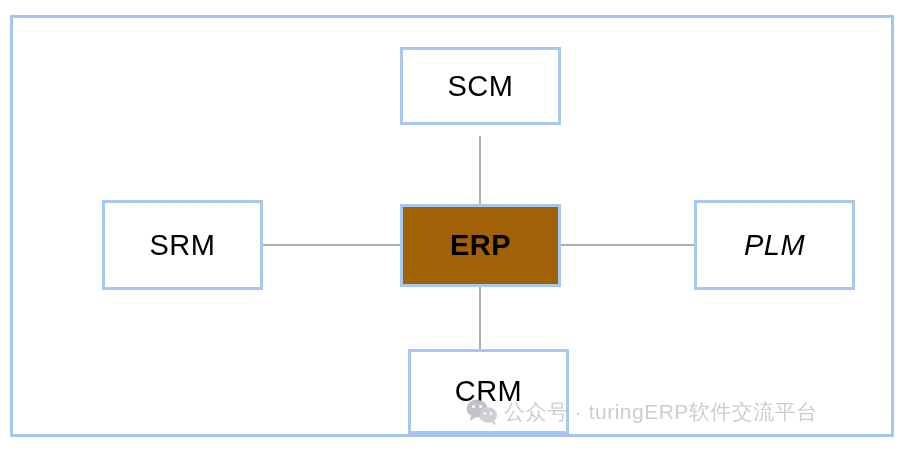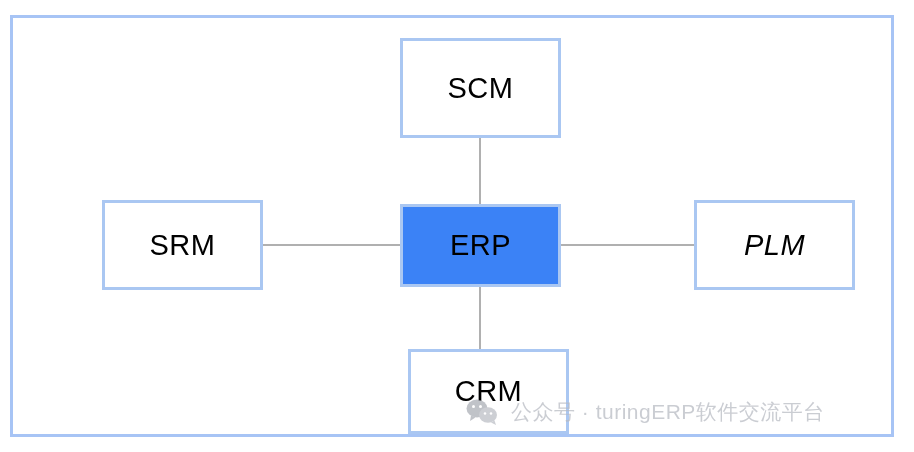--- a/index.html
+++ b/index.html
@@ -52,44 +52,45 @@
   .node .node-label {
     font-size: 29px;
     color: #000000;
     letter-spacing: 0.5px;
     line-height: 1;
     white-space: nowrap;
   }
 
   
   .node.accent {
-    background: #3b82f6;
+    background: #a16207;
+    font-weight: bold;
   }
 
   
-  #node-scm { left: 387px; top: 20px;  width: 161px; height: 100px; }
+  #node-scm { left: 387px; top: 29px;  width: 161px; height: 78px; }
   #node-srm { left: 89px;  top: 182px; width: 161px; height: 90px; }
   #node-erp { left: 387px; top: 186px; width: 161px; height: 83px; }
   #node-plm { left: 681px; top: 182px; width: 161px; height: 90px; font-style: italic; }
   #node-crm { left: 387px; top: 331px; width: 161px; height: 85px; margin-left: 8px; }
 
   
   #connector-scm-erp { left: 466px; top: 118px; height: 70px; }
   #connector-erp-crm { left: 466px; top: 266px; height: 68px; }
   #connector-srm-erp { left: 248px; top: 226px; width: 142px; }
   #connector-erp-plm { left: 546px; top: 226px; width: 137px; }
 
   
   #watermark {
     position: absolute;
     left: 466px;
     top: 398px;
     display: flex;
     align-items: center;
-    gap: 11px;
+    gap: 4px;
     opacity: 0.72;
     pointer-events: none;
   }
   #watermark .wm-text {
     font-size: 21px;
     color: #b7bac2;
     white-space: nowrap;
     letter-spacing: 0.5px;
   }
   #wechat-icon {

